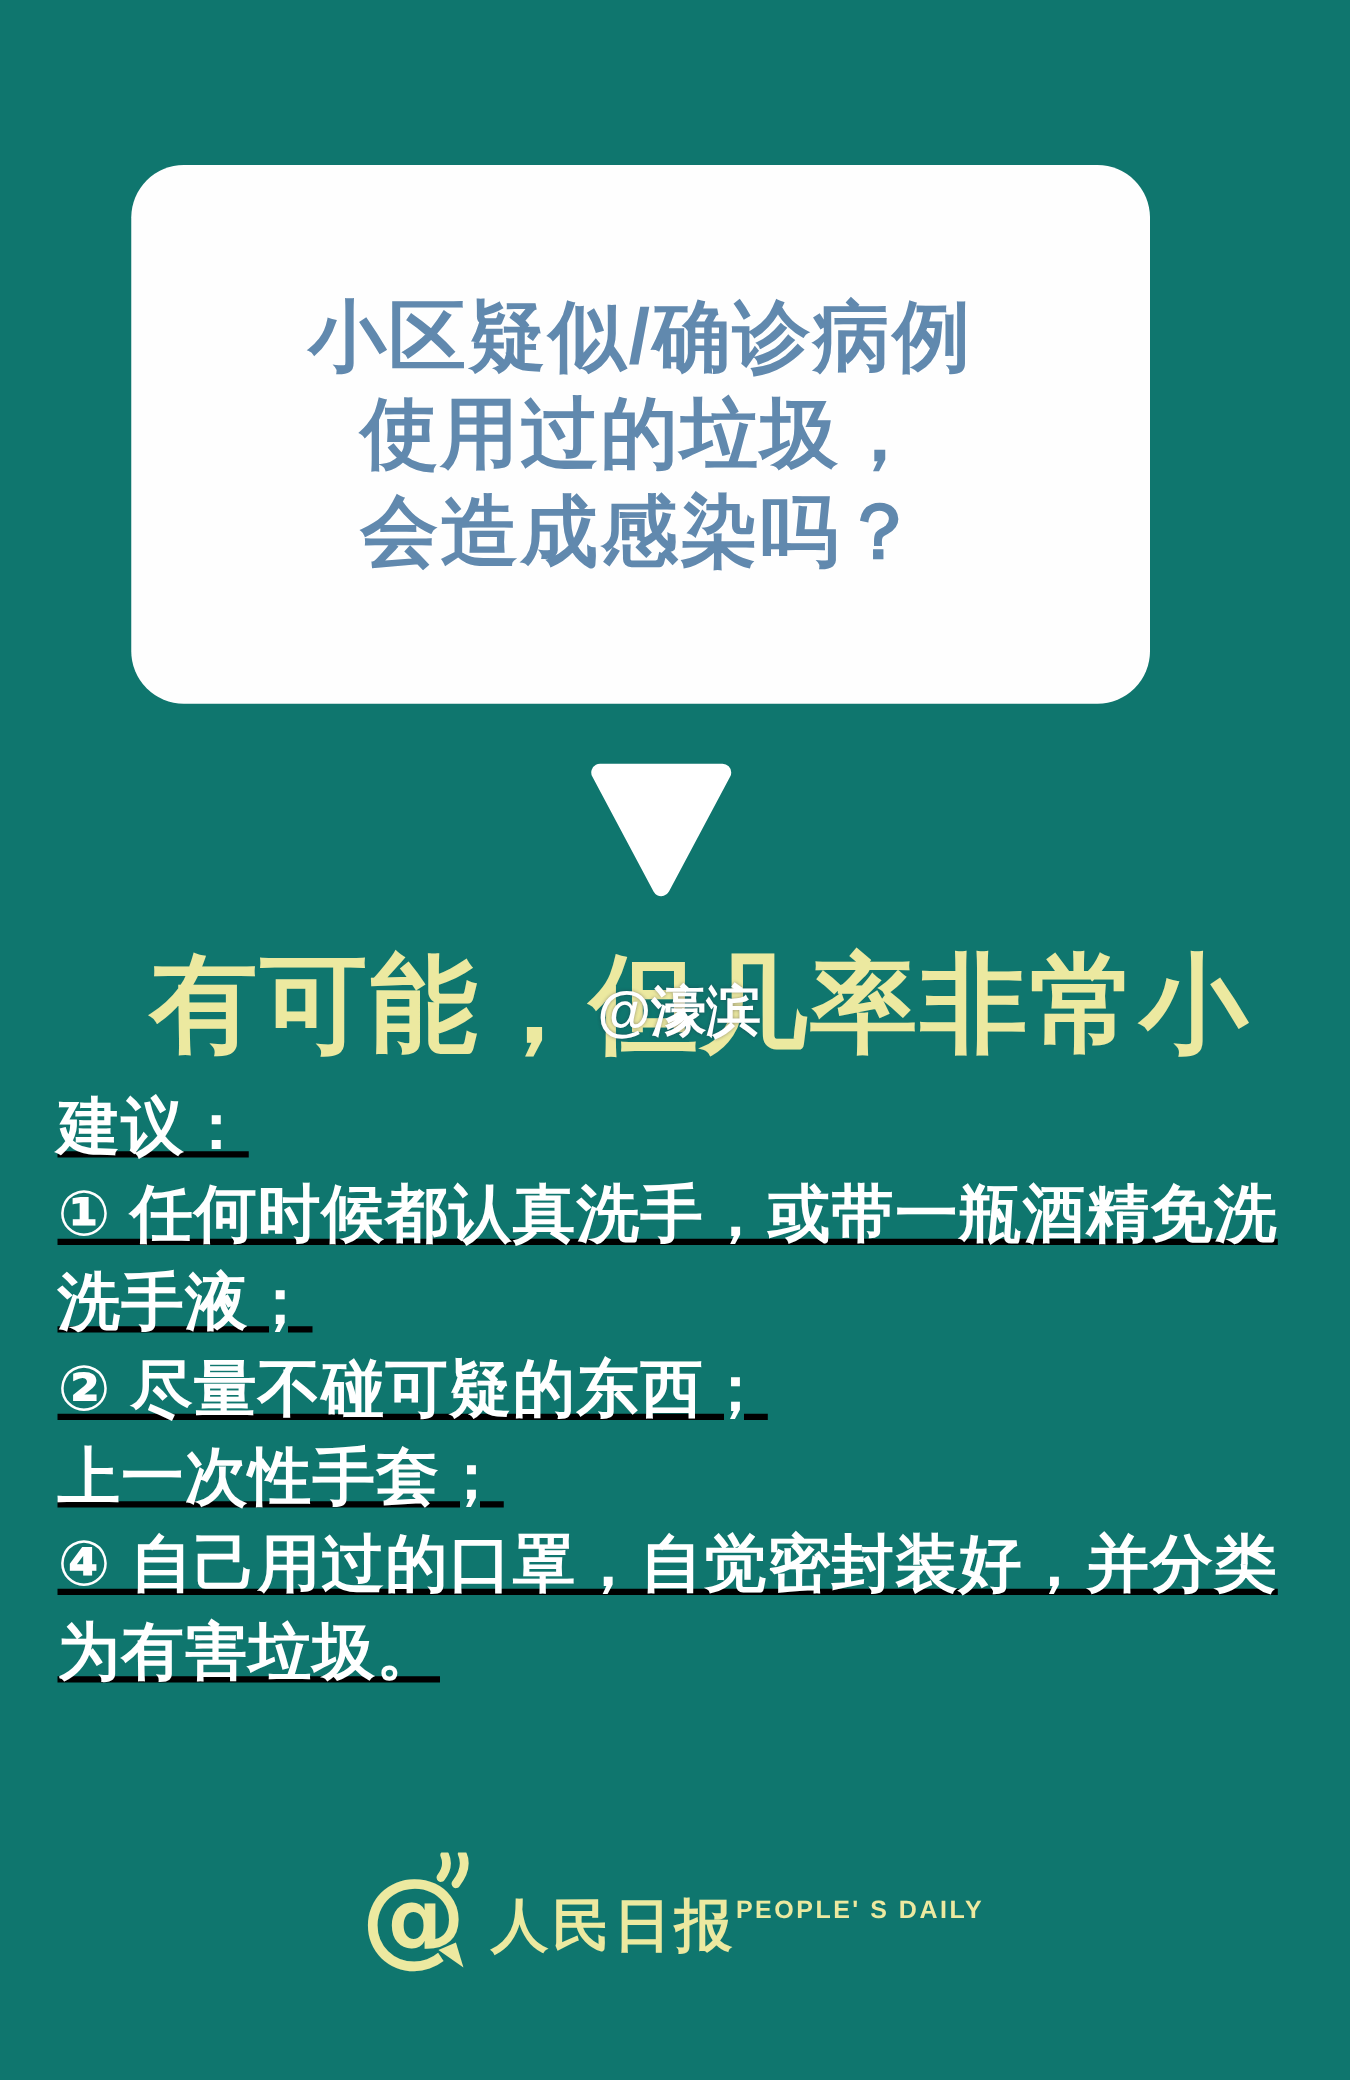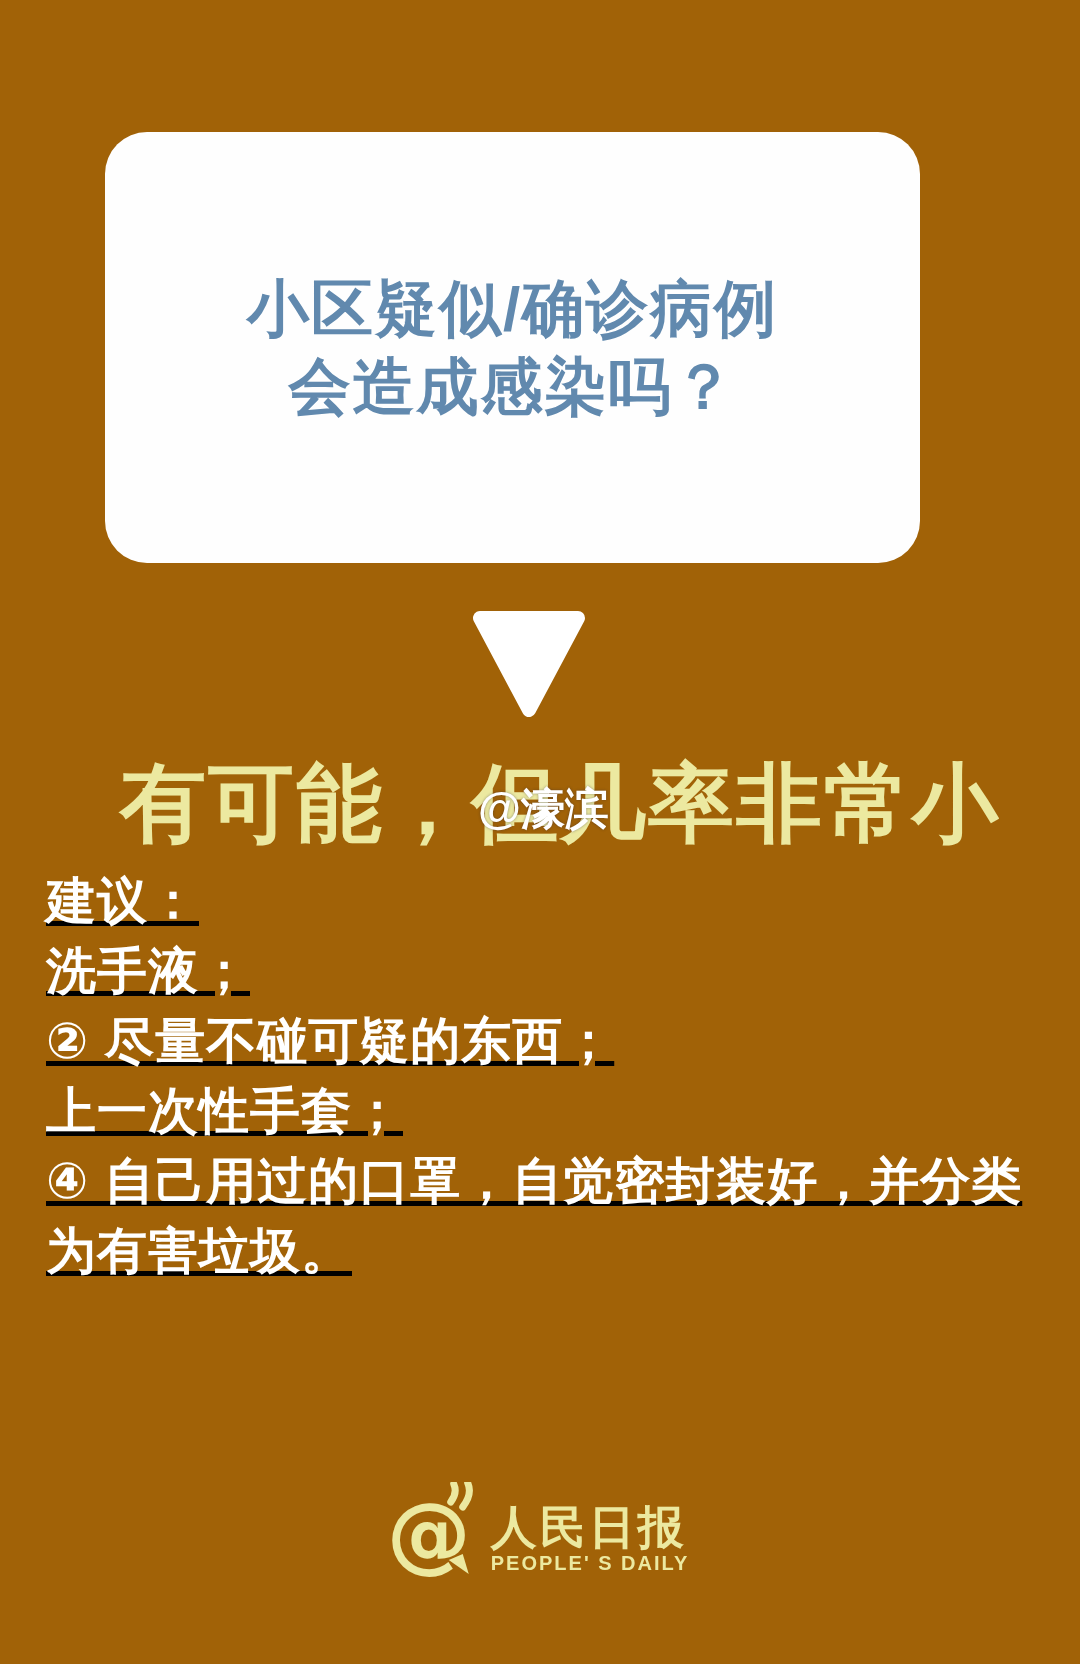--- a/index.html
+++ b/index.html
@@ -1,21 +1,21 @@
 <!DOCTYPE html>
 <html><head>
 <meta charset="utf-8">
 <style>
   * { margin: 0; padding: 0; box-sizing: border-box; }
   html, body { background: #4a4a4a; }
   .page {
     position: relative;
     width: 1080px;
     height: 1664px;
-    background: #a16207;
+    background: #0f766e;
     overflow: hidden;
     font-family: "Liberation Sans", "DejaVu Sans", sans-serif;
     margin: 0 auto;
   }
   .question-card {
     position: absolute;
     left: 105px;
     top: 132px;
     width: 815px;
     height: 431px;
@@ -81,21 +81,21 @@
   }
   .footer-logo {
     position: absolute;
     left: 50%;
     transform: translateX(-50%);
     top: 1482px;
     display: flex;
     align-items: center;
     gap: 8px;
   }
-  .logo-text-col { display: flex; flex-direction: column; padding-top: 14px; }
+  .logo-text-col { display: flex; flex-direction: row; padding-top: 14px; }
   .logo-cn {
     font-size: 46px;
     font-weight: bold;
     color: #ece9a0;
     letter-spacing: 3px;
     line-height: 48px;
     white-space: nowrap;
   }
   .logo-en {
     font-size: 20px;
@@ -107,36 +107,38 @@
   }
 </style>
 </head>
 <body>
 
 <div class="page">
 
   <div class="question-card">
     <div class="question-text">
       <div class="question-line">小区疑似/确诊病例</div>
+      <div class="question-line">使用过的垃圾，</div>
       <div class="question-line">会造成感染吗？</div>
     </div>
   </div>
 
   <div class="arrow-wrap">
     <svg width="118" height="108" viewBox="0 0 118 108">
       <polygon points="10,8 108,8 59,100" fill="#ffffff" stroke="#ffffff" stroke-width="14" stroke-linejoin="round"></polygon>
     </svg>
   </div>
 
   <div class="answer-headline">有可能，但几率非常小</div>
 
   <div class="watermark">@濠滨</div>
 
   <div class="suggestions">
     <div class="suggestion-line">建议：</div>
+    <div class="suggestion-line">① 任何时候都认真洗手，或带一瓶酒精免洗</div>
     <div class="suggestion-line">洗手液；</div>
     <div class="suggestion-line">② 尽量不碰可疑的东西；</div>
     <div class="suggestion-line">上一次性手套；</div>
     <div class="suggestion-line">④ 自己用过的口罩，自觉密封装好，并分类</div>
     <div class="suggestion-line">为有害垃圾。</div>
   </div>
 
   <div class="footer-logo">
     <span>
       <svg width="92" height="96" viewBox="0 0 92 96">

